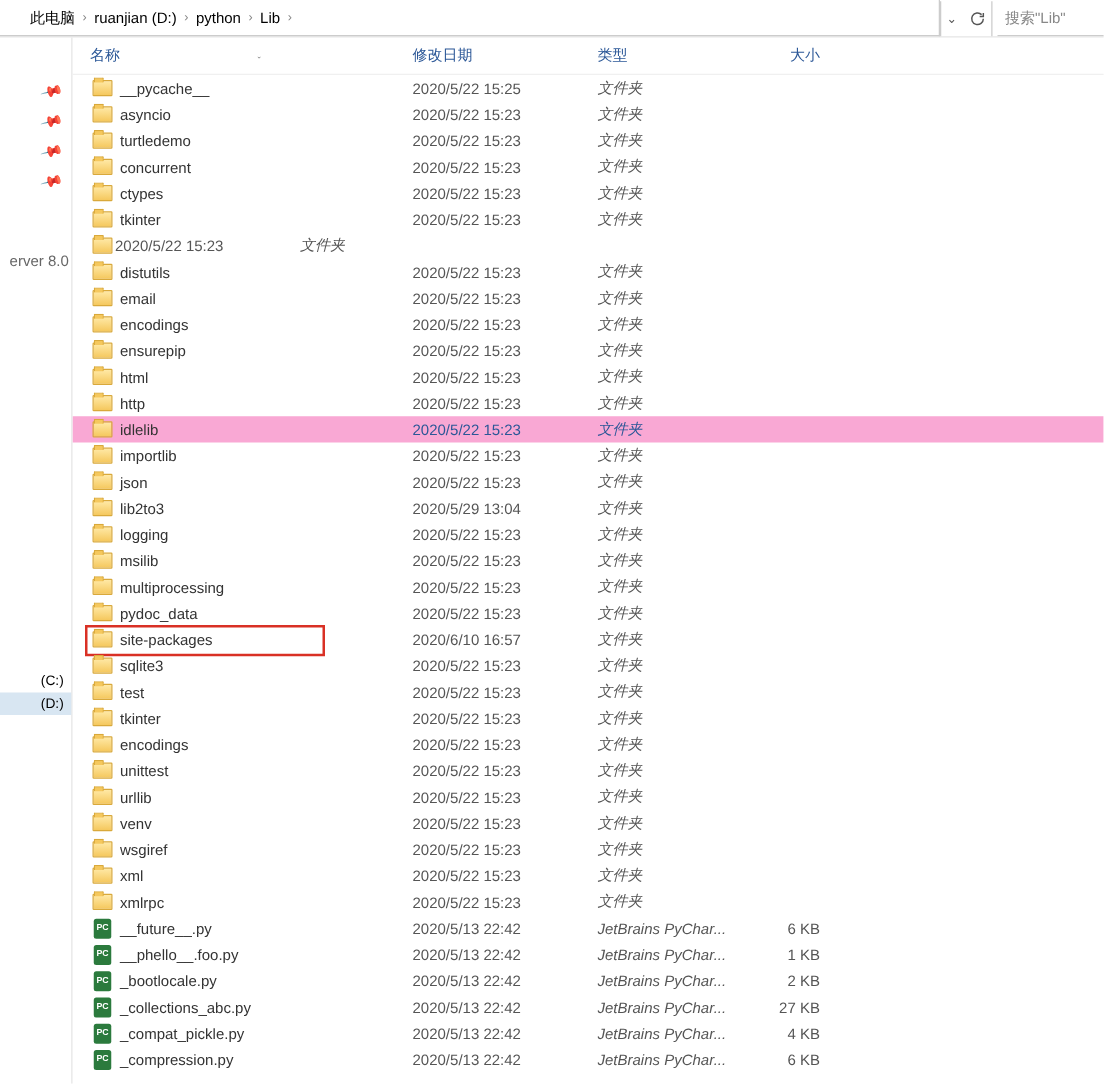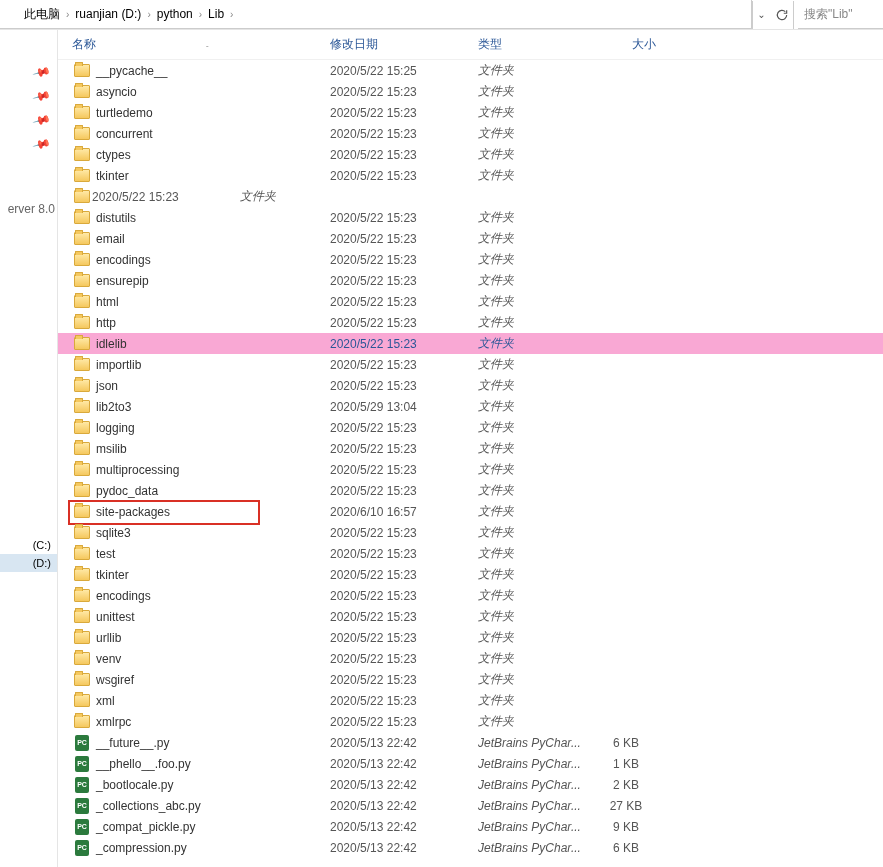--- a/index.html
+++ b/index.html
@@ -35,21 +35,21 @@
 .row { display: flex; align-items: center; height: 21px; padding-left: 14px; cursor: default; position: relative; }
 .row.hovered { background: #f9a8d4; }
 .row.highlighted::after { content: ""; position: absolute; border: 2px solid #d93025; left: 10px; top: -1px; width: 188px; height: 21px; pointer-events: none; }
 .icon-cell { width: 20px; display: flex; align-items: center; justify-content: center; }
 .folder-icon { width: 16px; height: 13px; background: linear-gradient(#ffe9a6, #f5c85e); border: 1px solid #d9a93b; border-radius: 1px; position: relative; }
 .folder-icon::before { content: ""; position: absolute; top: -3px; left: 0; width: 6px; height: 3px; background: #f5c85e; border: 1px solid #d9a93b; border-bottom: none; border-radius: 1px 1px 0 0; }
 .file-icon { width: 14px; height: 16px; background: #2b7a3d; border-radius: 2px; display: flex; align-items: center; justify-content: center; color: #fff; font-size: 7px; font-weight: bold; }
 .name-cell { width: 238px; color: #333; white-space: nowrap; overflow: hidden; text-overflow: ellipsis; padding-left: 4px; }
 .date-cell { width: 148px; color: #555; }
 .type-cell { width: 118px; color: #555; white-space: nowrap; overflow: hidden; text-overflow: ellipsis; font-style: italic; }
-.size-cell { width: 60px; color: #555; text-align: center; }
+.size-cell { width: 60px; color: #555; text-align: right; }
 .row.hovered .date-cell, .row.hovered .type-cell { color: #2b5797; }
 </style>
 </head>
 <body>
 
 <div class="addr-bar">
   <div class="breadcrumb">
     <span class="seg">此电脑</span>
     <span class="sep">›</span>
     <span class="seg">ruanjian (D:)</span>
@@ -415,21 +415,21 @@
           <div class="type-cell">JetBrains PyChar...</div>
           <div class="size-cell">27 KB</div>
         </div>
         <div class="row">
           <div class="icon-cell">
             <div class="file-icon">PC</div>
           </div>
           <div class="name-cell">_compat_pickle.py</div>
           <div class="date-cell">2020/5/13 22:42</div>
           <div class="type-cell">JetBrains PyChar...</div>
-          <div class="size-cell">9 KB</div>
+          <div class="size-cell">4 KB</div>
         </div>
         <div class="row">
           <div class="icon-cell">
             <div class="file-icon">PC</div>
           </div>
           <div class="name-cell">_compression.py</div>
           <div class="date-cell">2020/5/13 22:42</div>
           <div class="type-cell">JetBrains PyChar...</div>
           <div class="size-cell">6 KB</div>
         </div>

